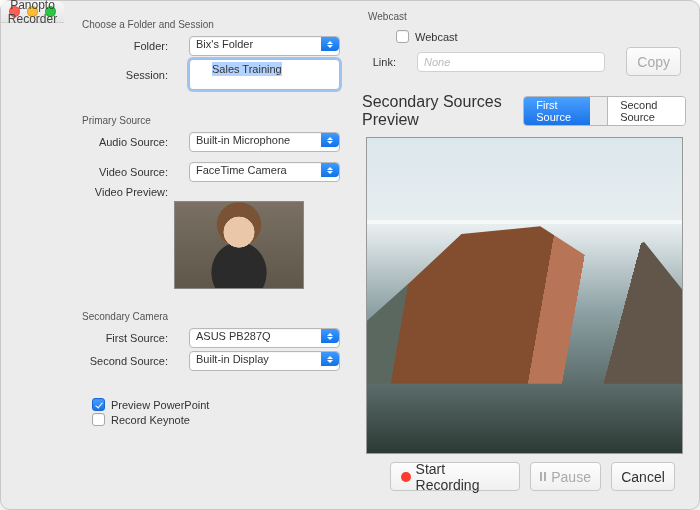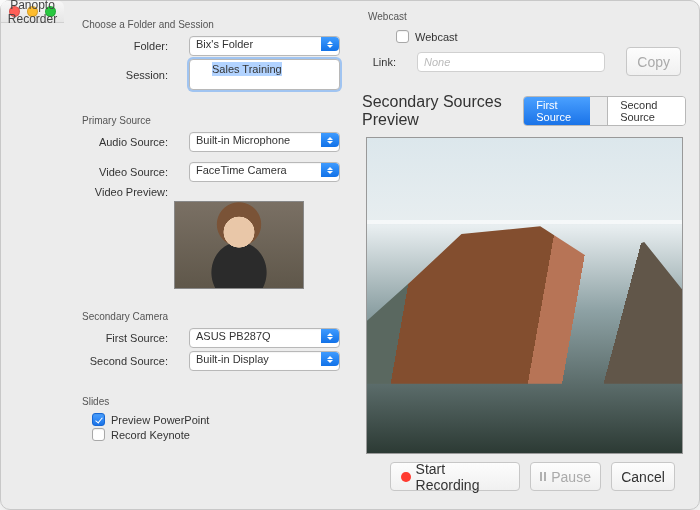--- a/index.html
+++ b/index.html
@@ -260,21 +260,20 @@
         <div class="row">
           <span class="label">Second Source:</span>
           <div class="mac-select">
             <span>Built-in Display</span>
             <span class="arrows"></span>
           </div>
         </div>
       </div>
 
       <div class="group">
-        <span class="group-label">Slides</span>
         <div class="checkbox-row">
           <span class="mac-check checked"></span>
           <span>Preview PowerPoint</span>
         </div>
         <div class="checkbox-row">
           <span class="mac-check"></span>
           <span>Record Keynote</span>
         </div>
       </div>
 

